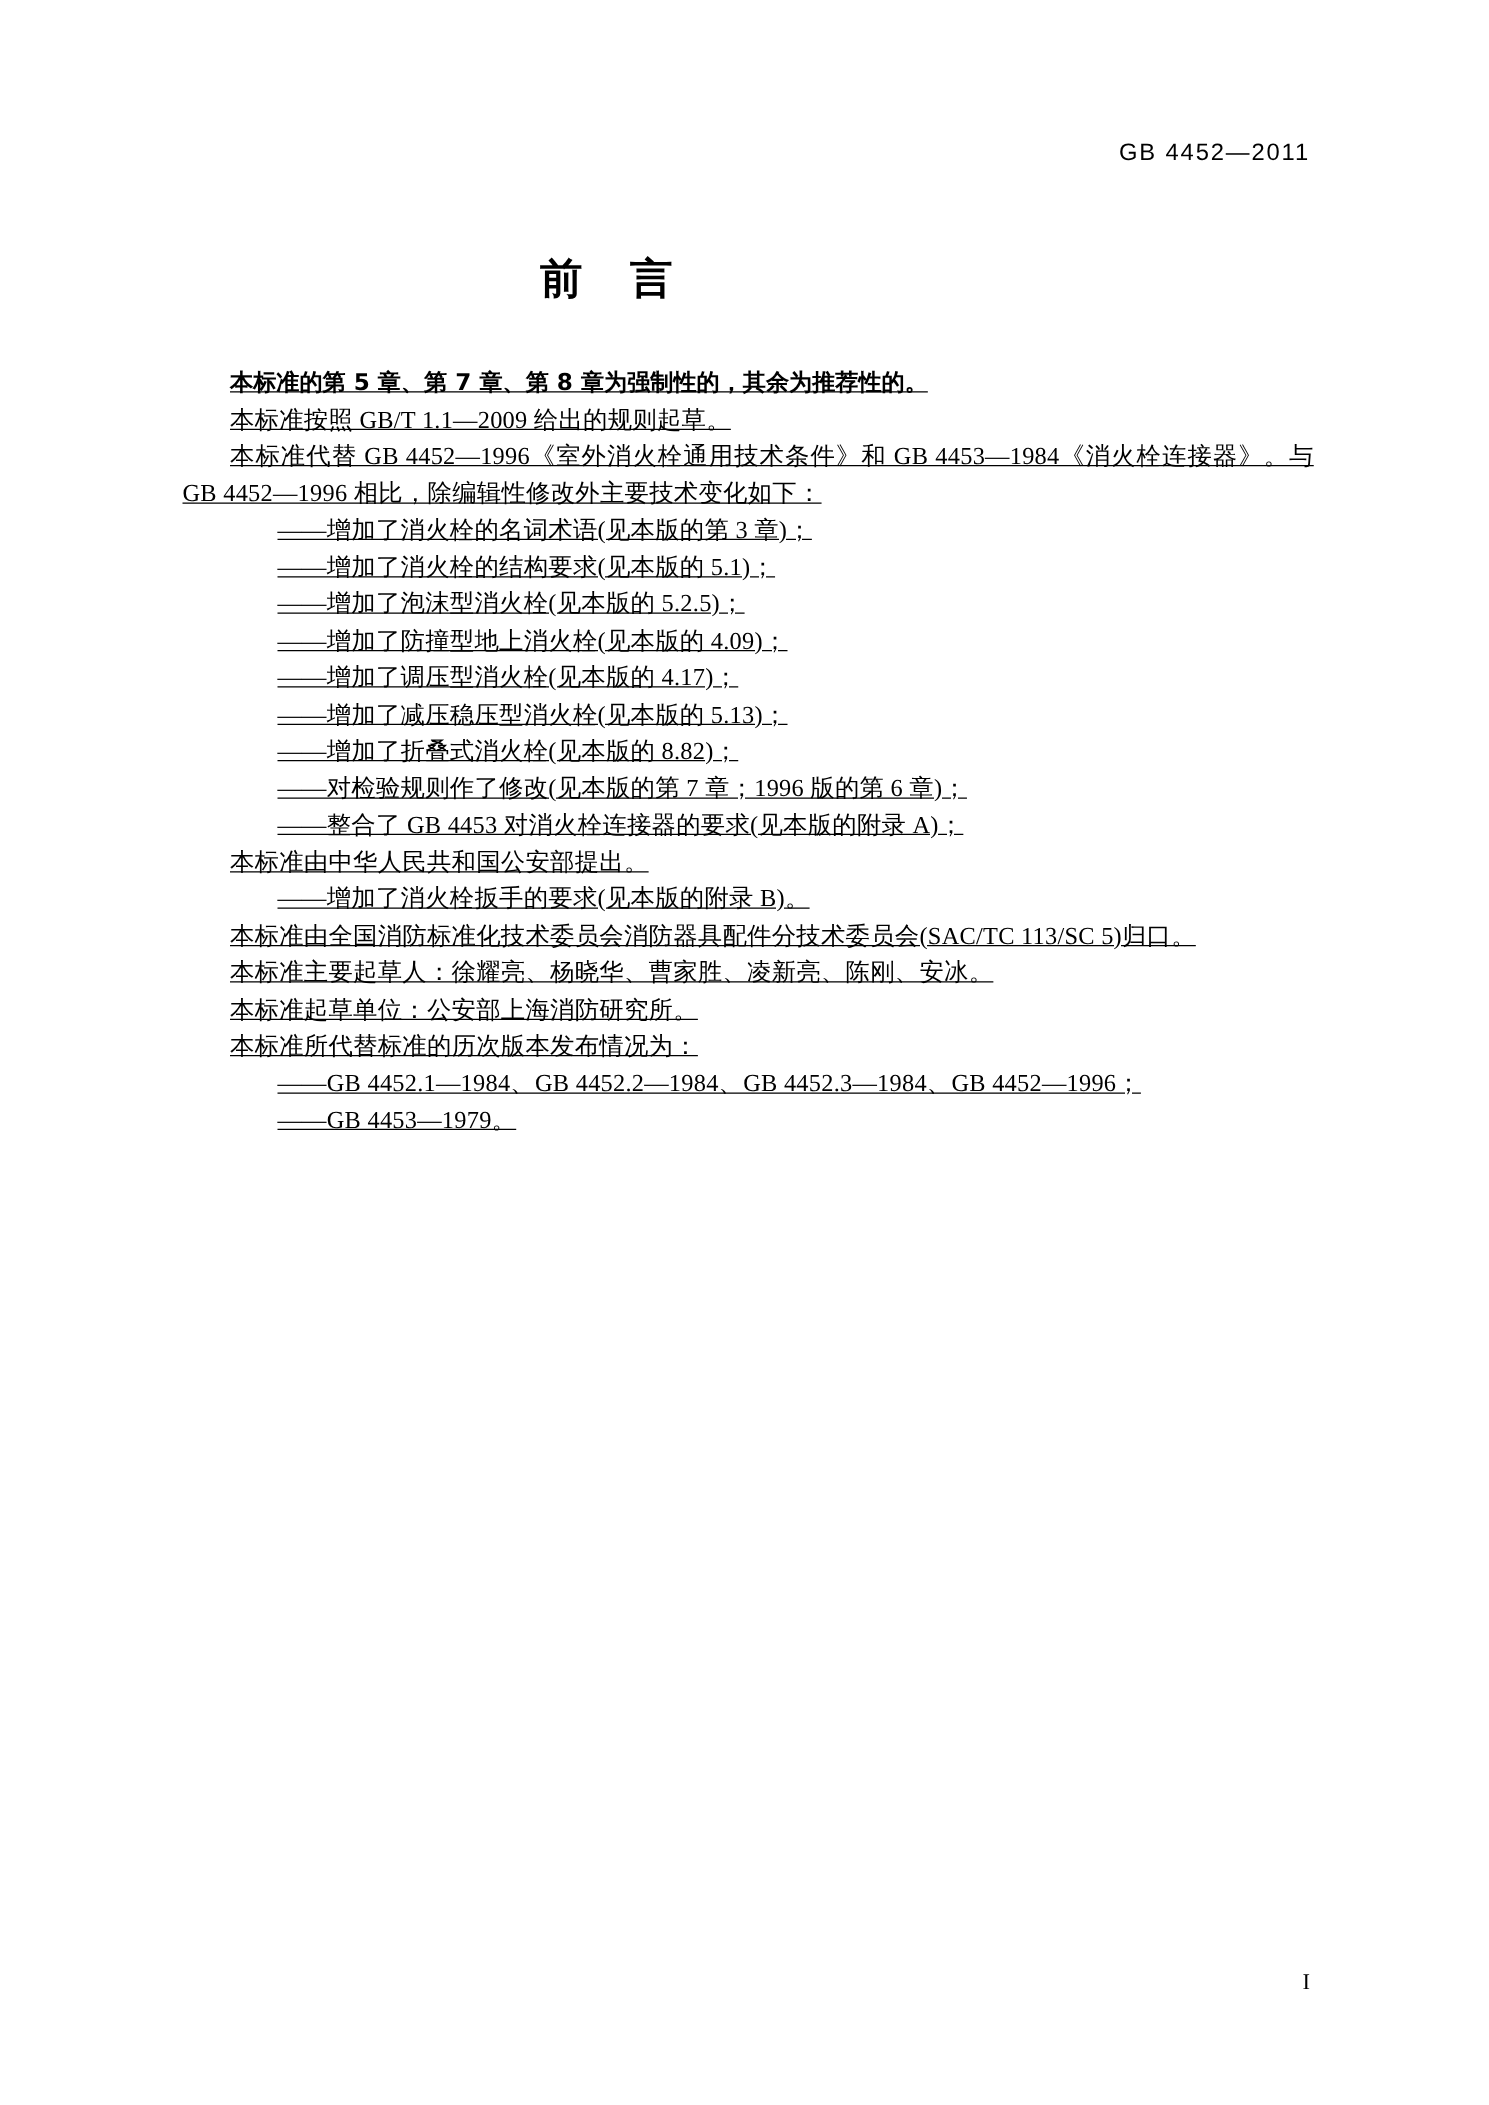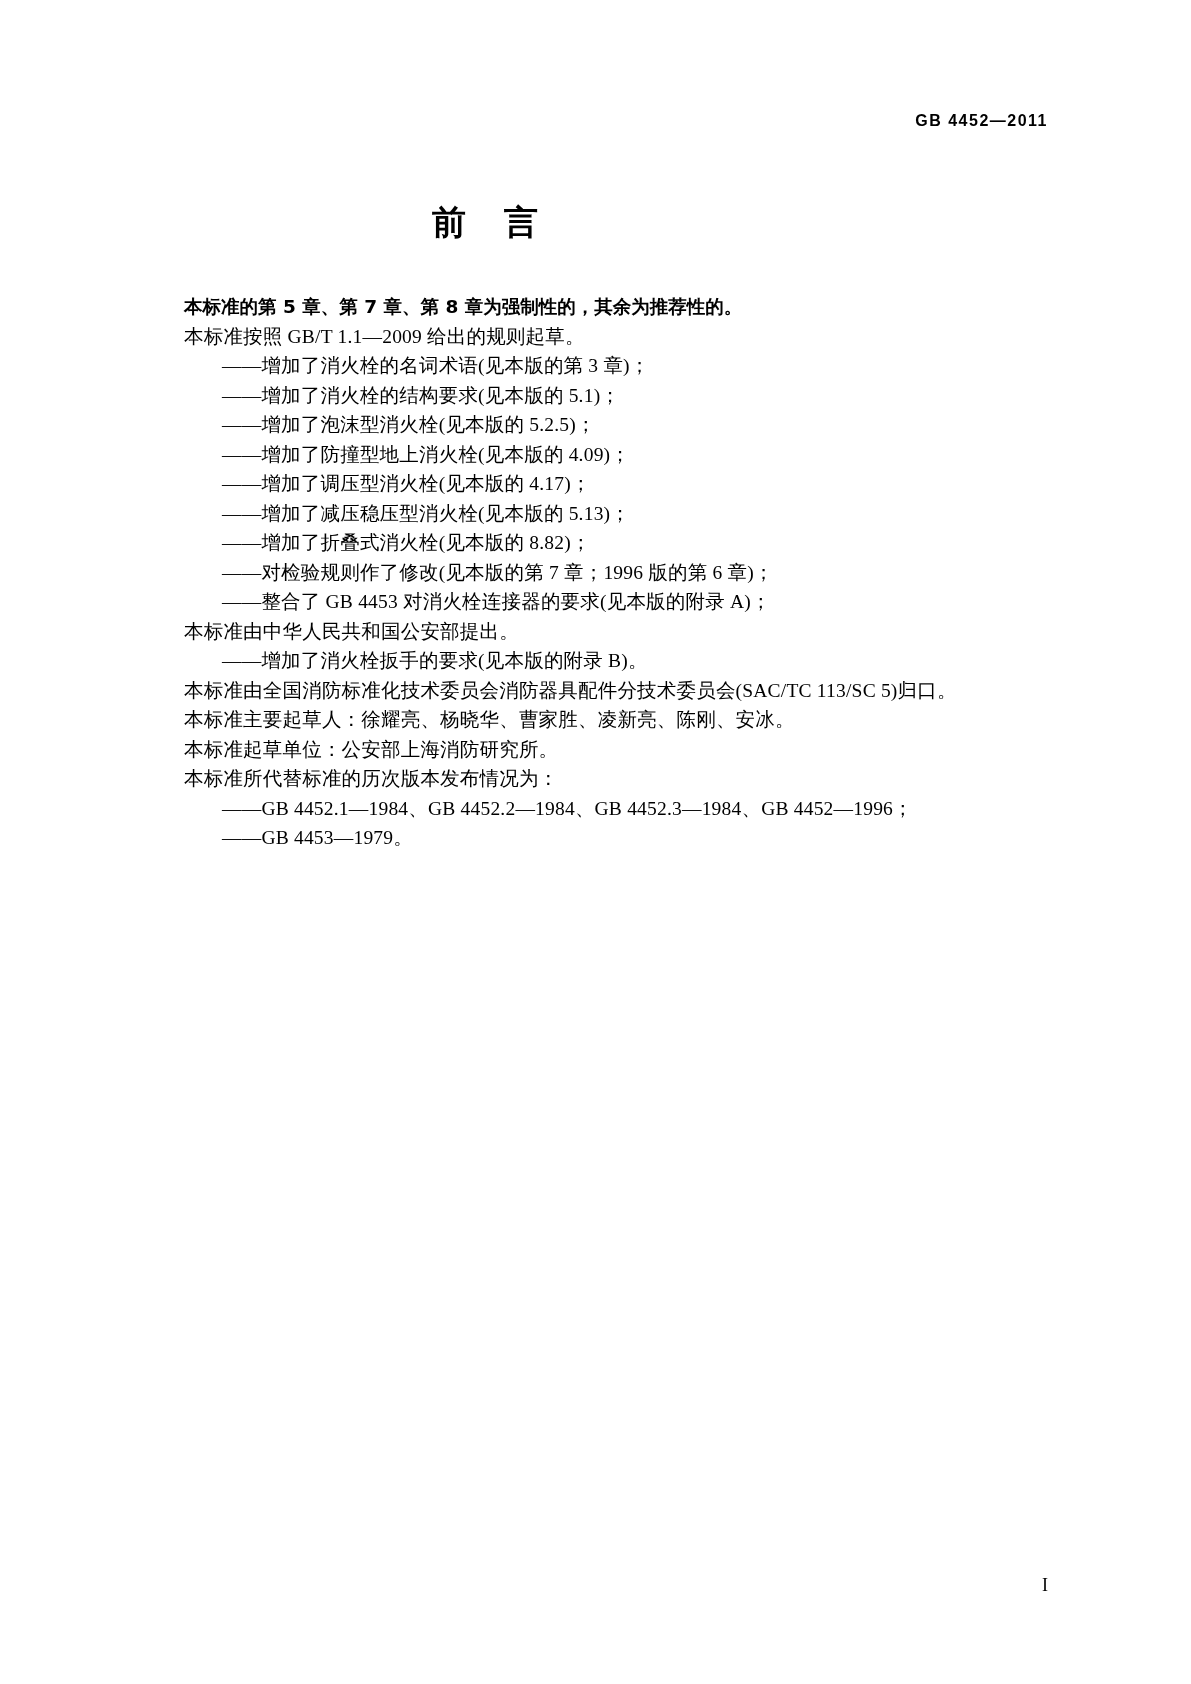--- a/index.html
+++ b/index.html
@@ -15,22 +15,22 @@
     font-family: "Liberation Serif", "DejaVu Serif", serif;
     color: #000000;
     box-sizing: border-box;
     overflow: hidden;
   }
   .header-std {
     position: absolute;
     top: 112px;
     right: 143px;
     font-family: "Liberation Sans", sans-serif;
-    font-weight: bold;
-    font-size: 16px;
+    font-weight: normal;
+    font-size: 19px;
     letter-spacing: 1.5px;
     color: #000;
   }
   .title {
     position: absolute;
     top: 200px;
     left: 0;
     width: 972px;
     text-align: center;
     font-family: "DejaVu Sans", "Liberation Sans", sans-serif;
@@ -47,20 +47,21 @@
     top: 292px;
     left: 146px;
     width: 905px;
   }
   p.para {
     margin: 0 0 0 0;
     font-size: 19.5px;
     line-height: 29.5px;
     text-align: justify;
     letter-spacing: 0.2px;
+    text-decoration: underline;
   }
   p.indent {
     text-indent: 38px;
   }
   p.bold {
     font-family: "DejaVu Sans", "Liberation Sans", sans-serif;
     font-weight: bold;
     font-size: 18.5px;
     letter-spacing: 0px;
   }
@@ -82,20 +83,21 @@
 
   <div class="header-std">GB 4452—2011</div>
 
   <div class="title">
     <span>前</span><span class="gap"></span><span>言</span>
   </div>
 
   <div class="body-block" id="body-block">
       <p class="para bold indent">本标准的第 5 章、第 7 章、第 8 章为强制性的，其余为推荐性的。</p>
       <p class="para indent">本标准按照 GB/T 1.1—2009 给出的规则起草。</p>
+      <p class="para indent">本标准代替 GB 4452—1996《室外消火栓通用技术条件》和 GB 4453—1984《消火栓连接器》。与 GB 4452—1996 相比，除编辑性修改外主要技术变化如下：</p>
       <p class="para dash">——增加了消火栓的名词术语(见本版的第 3 章)；</p>
       <p class="para dash">——增加了消火栓的结构要求(见本版的 5.1)；</p>
       <p class="para dash">——增加了泡沫型消火栓(见本版的 5.2.5)；</p>
       <p class="para dash">——增加了防撞型地上消火栓(见本版的 4.09)；</p>
       <p class="para dash">——增加了调压型消火栓(见本版的 4.17)；</p>
       <p class="para dash">——增加了减压稳压型消火栓(见本版的 5.13)；</p>
       <p class="para dash">——增加了折叠式消火栓(见本版的 8.82)；</p>
       <p class="para dash">——对检验规则作了修改(见本版的第 7 章；1996 版的第 6 章)；</p>
       <p class="para dash">——整合了 GB 4453 对消火栓连接器的要求(见本版的附录 A)；</p>
       <p class="para indent">本标准由中华人民共和国公安部提出。</p>

